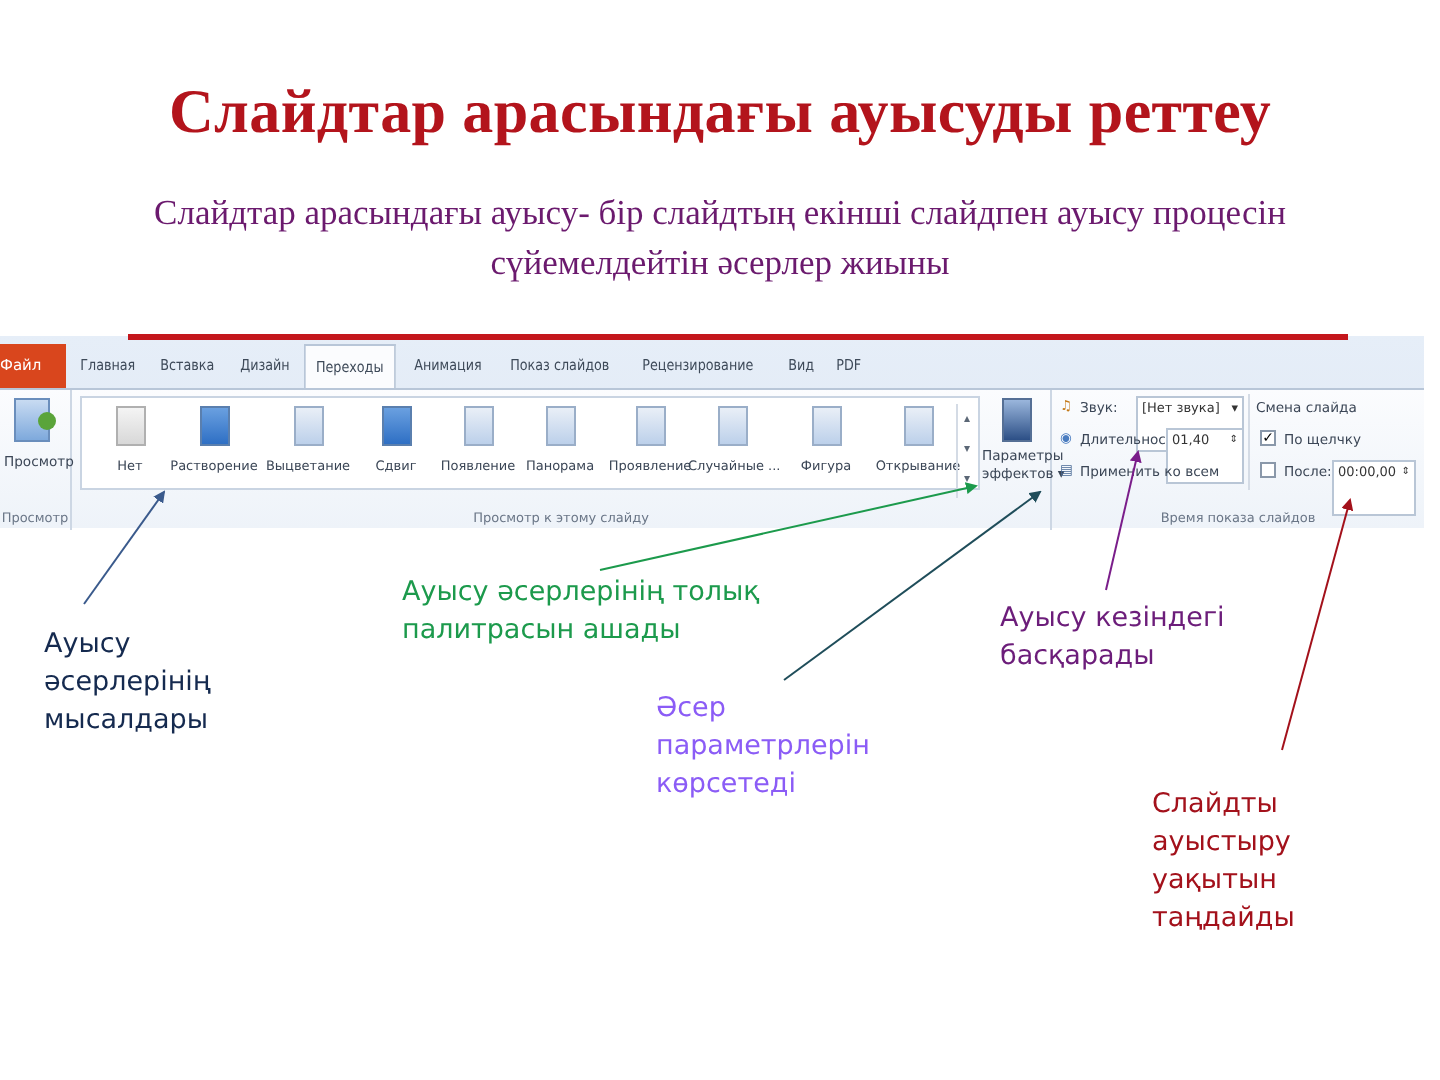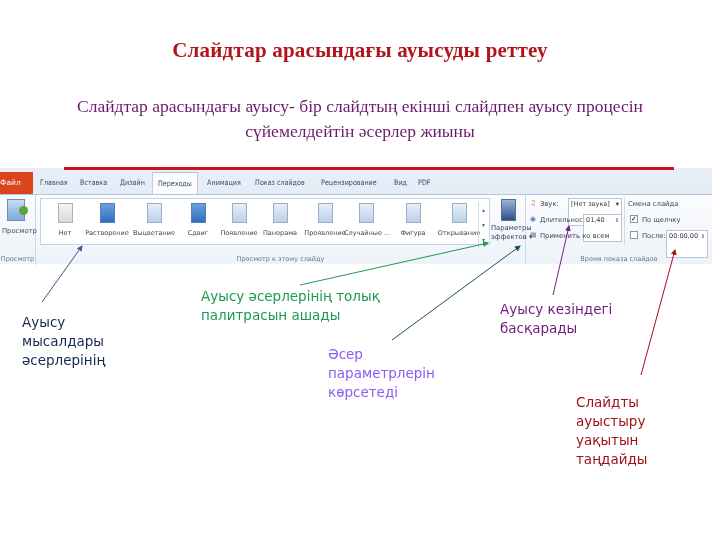--- a/index.html
+++ b/index.html
@@ -1,21 +1,21 @@
 <!DOCTYPE html>
 <html><head>
 <meta charset="utf-8">
 <style>
   * { box-sizing: border-box; margin: 0; padding: 0; }
   html, body { width: 720px; height: 540px; background: #ffffff; overflow: hidden; }
   body { position: relative; font-family: "DejaVu Sans", sans-serif; }
 
   .slide-title {
     position: absolute; left: 0; top: 38px; width: 720px; text-align: center;
-    font-family: "Liberation Serif", serif; font-weight: bold; font-size: 21px;
+    font-family: "Liberation Serif", serif; font-weight: bold; font-size: 31px;
     color: #b3141c; letter-spacing: 0.2px;
   }
   .slide-subtitle {
     position: absolute; left: 10px; top: 94px; width: 700px; text-align: center;
     font-family: "Liberation Serif", serif; font-size: 17.5px; line-height: 25px;
     color: #6b1a6e;
   }
   .red-rule {
     position: absolute; left: 64px; top: 167px; width: 610px; height: 3px; background: #c4161c;
   }
@@ -192,22 +192,22 @@
       </div>
       <span class="group-label">Время показа слайдов</span>
     </div>
   </div>
 </div>
 
 <div class="red-rule"></div>
 
 <div class="ann navy">
   <div>Ауысу</div>
+  <div>әсерлерінің</div>
   <div>мысалдары</div>
-  <div>әсерлерінің</div>
 </div>
 <div class="ann green">
   <div>Ауысу әсерлерінің толық</div>
   <div>палитрасын ашады</div>
 </div>
 <div class="ann teal">
   <div>Әсер</div>
   <div>параметрлерін</div>
   <div>көрсетеді</div>
 </div>

